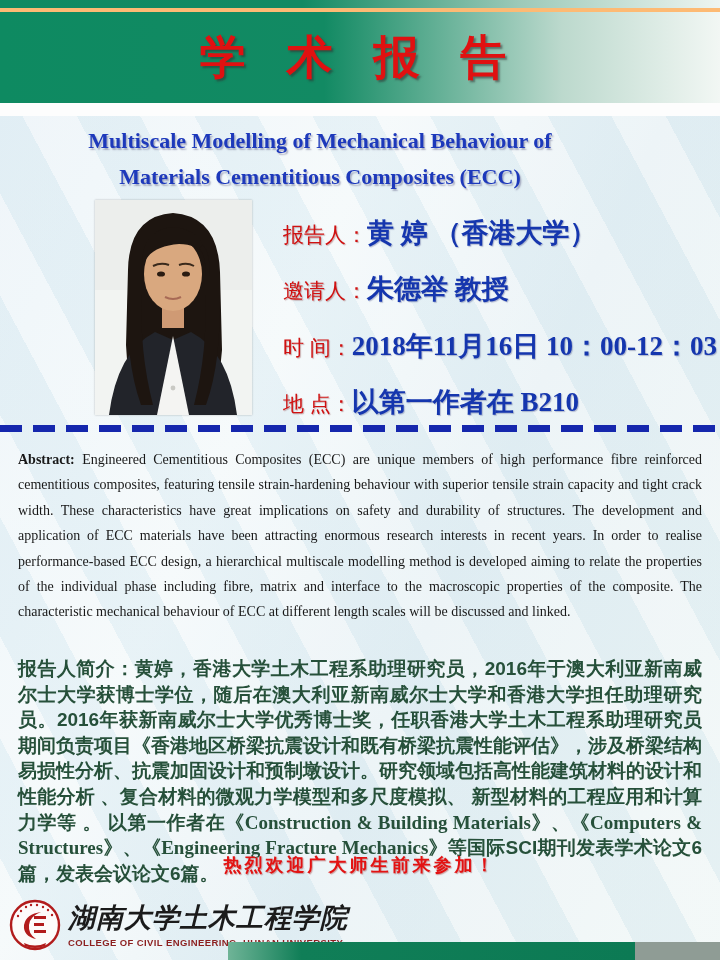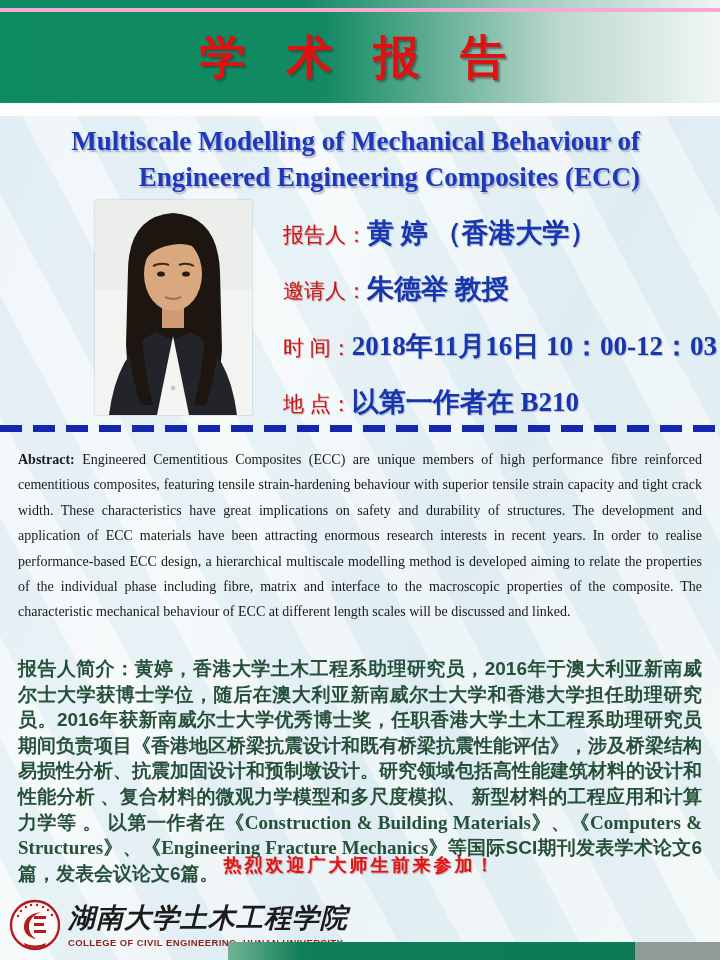--- a/index.html
+++ b/index.html
@@ -1,19 +1,19 @@
 <!DOCTYPE html>
 <html><head>
 <meta charset="utf-8">
 <style>
   * { margin:0; padding:0; box-sizing:border-box; }
   body { background:#555; font-family:"Liberation Sans", sans-serif; }
   .poster {
     position:relative; width:720px; height:960px; margin:0 auto;
-    background:#f9a8d4; overflow:hidden;
+    background:#fdba74; overflow:hidden;
   }
   
   .top-strip {
     position:absolute; left:0; top:0; width:720px; height:8px;
     background:linear-gradient(90deg,#0f8a62 0%,#128a63 42%,#9cc9b8 72%,#eef5f1 100%);
   }
   .banner {
     position:absolute; left:0; top:12px; width:720px; height:91px;
     background:linear-gradient(90deg,#0e8a61 0%,#128a63 45%,#bcd9cd 78%,#f2f7f4 100%);
     display:flex; align-items:center; justify-content:center;
@@ -28,23 +28,23 @@
     position:absolute; left:0; top:103px; width:720px; height:857px;
     background:
       repeating-linear-gradient(62deg, rgba(255,255,255,.28) 0 48px, rgba(205,228,238,.28) 48px 104px),
       linear-gradient(115deg,#e9f2f7 0%,#f2f8fa 35%,#e6f0f4 60%,#eff6f5 100%);
   }
   .content-topgap {
     position:absolute; left:0; top:0; width:720px; height:13px; background:#fdfdfd;
   }
   
   .lecture-title {
-    position:absolute; left:0; top:20px; width:640px; text-align:right;
+    position:absolute; left:0; top:20px; width:640px; text-align:center;
     font-family:"Liberation Serif", serif; font-weight:bold;
-    font-size:27px; line-height:36px; color:#1d39bb;
+    font-size:22px; line-height:36px; color:#1d39bb;
     text-shadow:1.5px 1.5px 1.5px rgba(90,90,130,.45);
   }
   
   .photo {
     position:absolute; left:95px; top:97px; width:157px; height:215px;
     background:#f2f3f1; overflow:hidden; box-shadow:0 0 2px rgba(0,0,0,.25);
   }
   
   .info-row { position:absolute; left:283px; white-space:nowrap; }
   .info-row .lbl {
@@ -109,21 +109,21 @@
   <div class="top-strip"></div>
   <div class="banner">
     <div class="banner-title">学 术 报 告</div>
   </div>
 
   <div class="content">
     <div class="content-topgap"></div>
 
     <div class="lecture-title">
       <div>Multiscale Modelling of Mechanical Behaviour of</div>
-      <div>Engineered Engineering Composites (ECC)</div>
+      <div>Materials Cementitious Composites (ECC)</div>
     </div>
 
     <div class="photo">
       <svg width="157" height="215" viewBox="0 0 157 215">
         <rect x="0" y="0" width="157" height="215" fill="#f2f4f2"></rect>
         <rect x="0" y="0" width="157" height="90" fill="#eceeec"></rect>
 
         <path d="M33,70 Q34,16 78,13 Q123,16 125,72 L127,150 Q125,185 112,215 L44,215 Q32,180 31,145 Z" fill="#1d1510"></path>
 
         <rect x="67" y="102" width="22" height="26" fill="#cf9a74"></rect>

